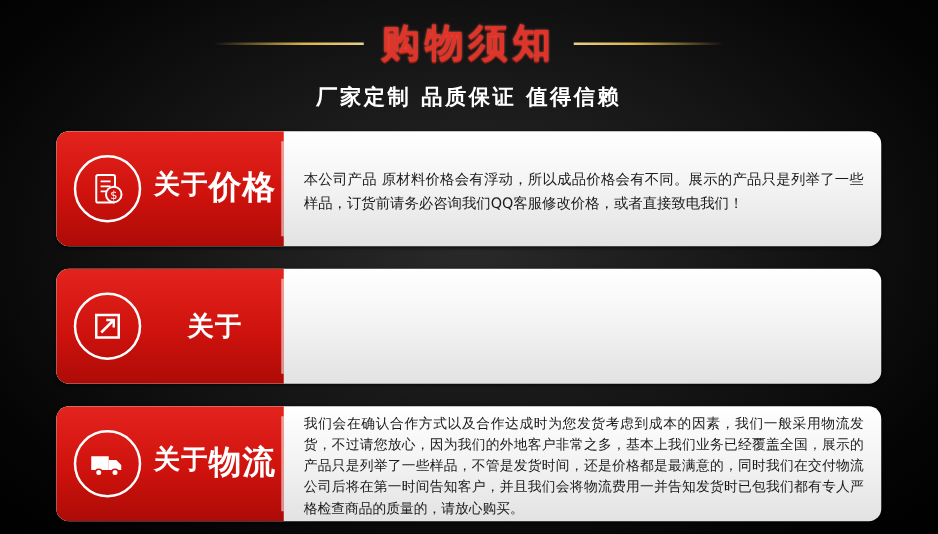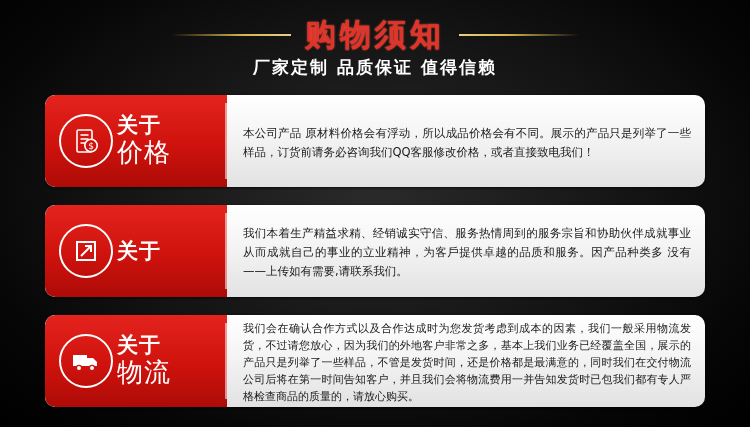--- a/index.html
+++ b/index.html
@@ -43,20 +43,21 @@
   }
   .main-title {
     font-size: 31px;
     font-weight: bold;
     letter-spacing: 4px;
     color: #e0342a;
     text-shadow: 0 0 2px #ff6a55, 0 1px 0 #7a0d08;
     font-family: "DejaVu Sans", "Liberation Sans", sans-serif;
   }
   .sub-title {
+    margin-top: 10px;
     font-size: 17px;
     letter-spacing: 2px;
     color: #ffffff;
     font-weight: bold;
     font-family: "DejaVu Sans", "Liberation Sans", sans-serif;
   }
 
   
   .rows {
     margin-top: 16px;
@@ -106,34 +107,34 @@
     border: 2px solid #ffffff;
     border-radius: 50%;
     display: flex;
     align-items: center;
     justify-content: center;
   }
   .icon-circle svg { display: block; }
   .label-box {
     flex: 1;
     display: flex;
-    flex-direction: column;
+    flex-direction: row;
     justify-content: center;
     color: #ffffff;
     font-family: "DejaVu Sans", "Liberation Sans", sans-serif;
   }
   .label-top {
     font-size: 21px;
     font-weight: bold;
     line-height: 1.15;
     letter-spacing: 1px;
   }
   .label-bottom {
     font-size: 26px;
-    font-weight: normal;
+    font-weight: bold;
     line-height: 1.2;
     letter-spacing: 1px;
   }
   .text-box {
     flex: 1;
     padding: 13px 14px 10px 16px;
     display: flex;
     align-items: center;
     font-size: 11.5px;
     line-height: 1.65;
@@ -192,21 +193,20 @@
               <rect x="6" y="6" width="18" height="18" fill="none" stroke="#ffffff" stroke-width="2"></rect>
               <line x1="10" y1="20" x2="20" y2="10" stroke="#ffffff" stroke-width="2"></line>
               <polyline points="14,10 20,10 20,16" fill="none" stroke="#ffffff" stroke-width="2"></polyline>
             </svg>
           </span>
         </div>
         <div class="label-box">
           <span class="label-top">关于</span>
         </div>
       </div>
-      <div class="text-box">我们本着生产精益求精、经销诚实守信、服务热情周到的服务宗旨和协助伙伴成就事业从而成就自己的事业的立业精神，为客戶提供卓越的品质和服务。因产品种类多 没有——上传如有需要,请联系我们。</div>
     </div>
 
     <div class="row dense">
       <div class="red-block">
         <div class="icon-box">
           <span class="icon-circle">
             <svg width="32" height="30" viewBox="0 0 32 30">
               <rect x="3" y="9" width="14" height="11" fill="#ffffff"></rect>
               <path d="M17 12 h6 l4 4 v4 h-10 z" fill="#ffffff"></path>
               <circle cx="9" cy="22" r="2.6" fill="#ffffff" stroke="#cf120d" stroke-width="1.2"></circle>

